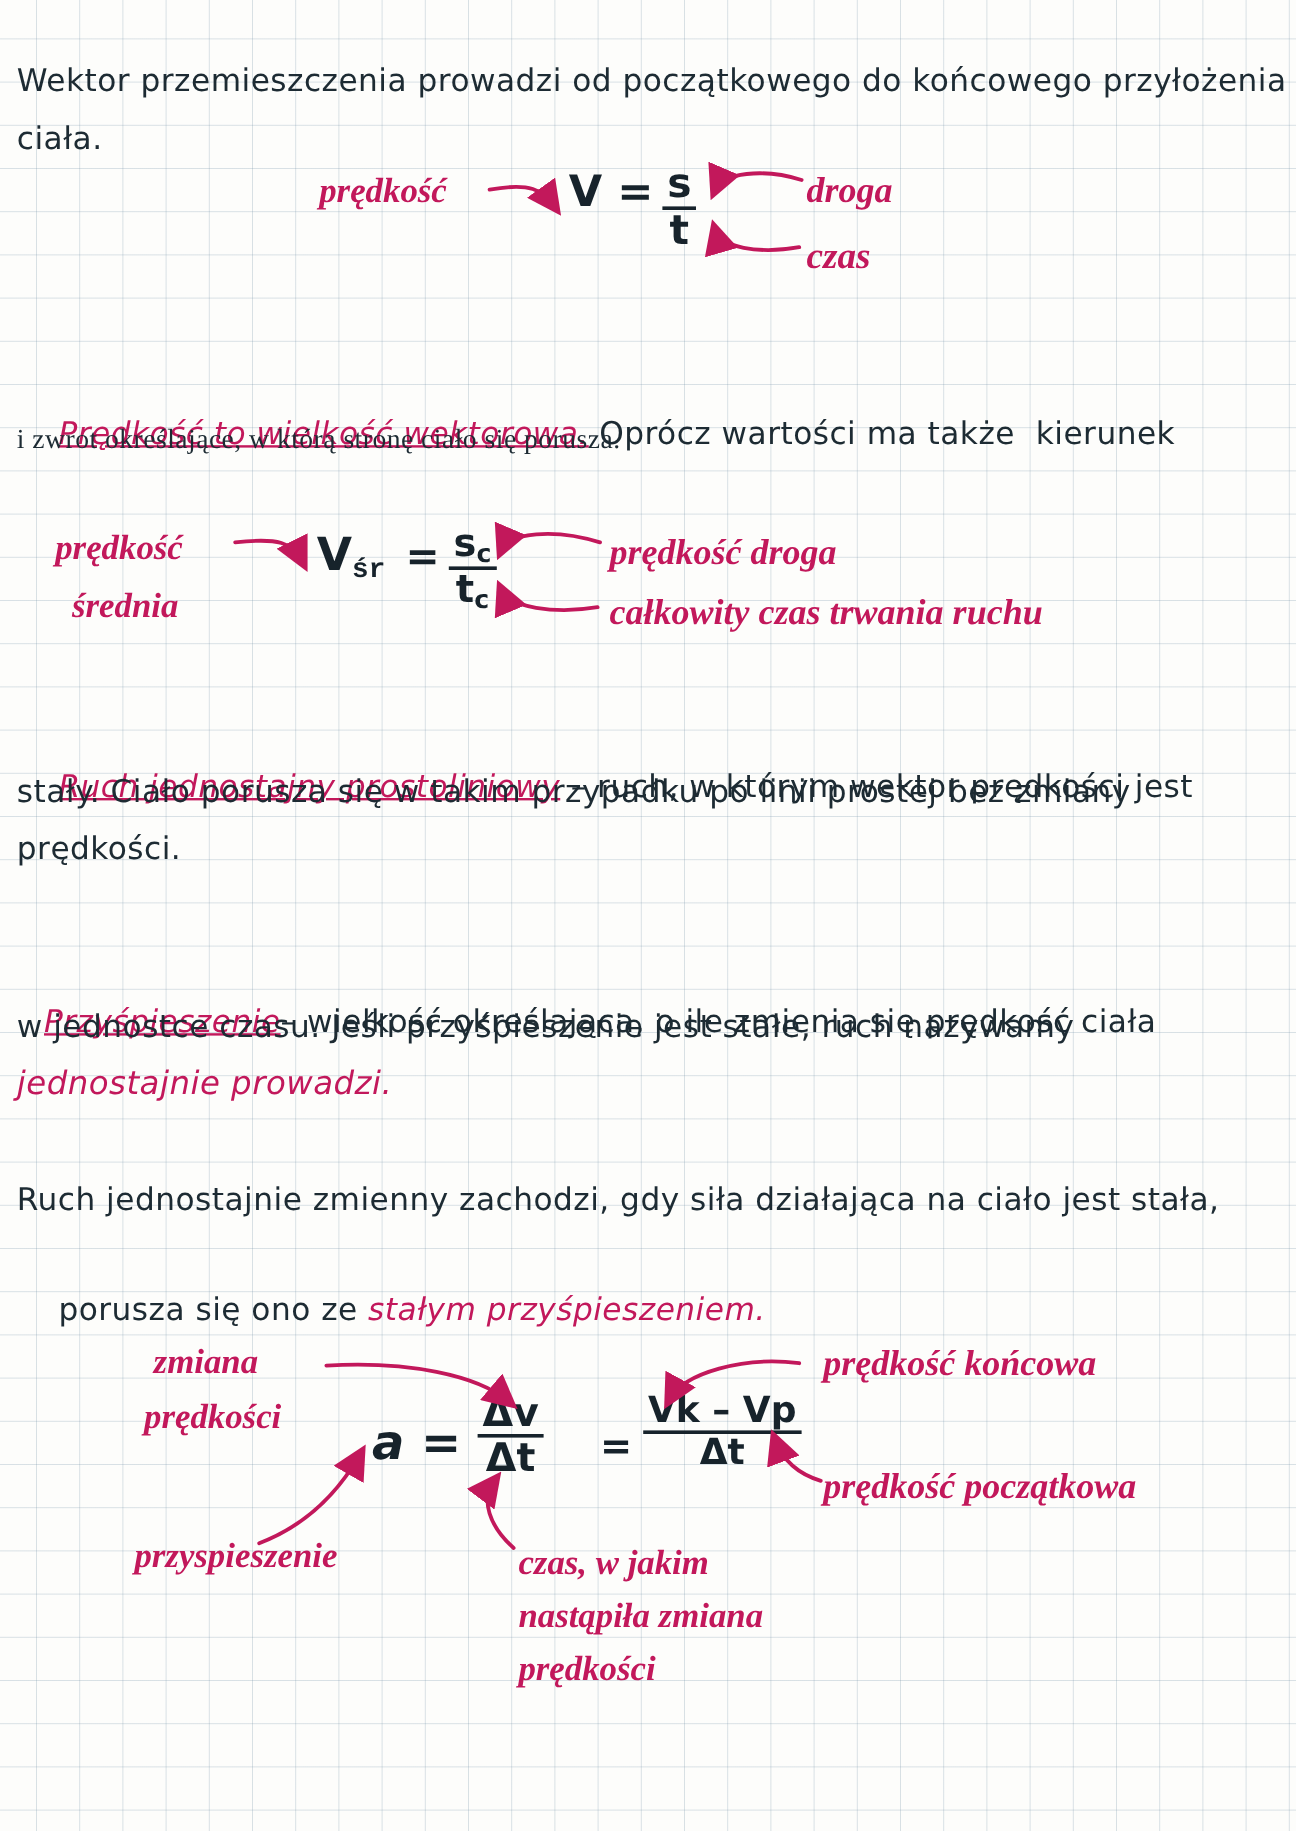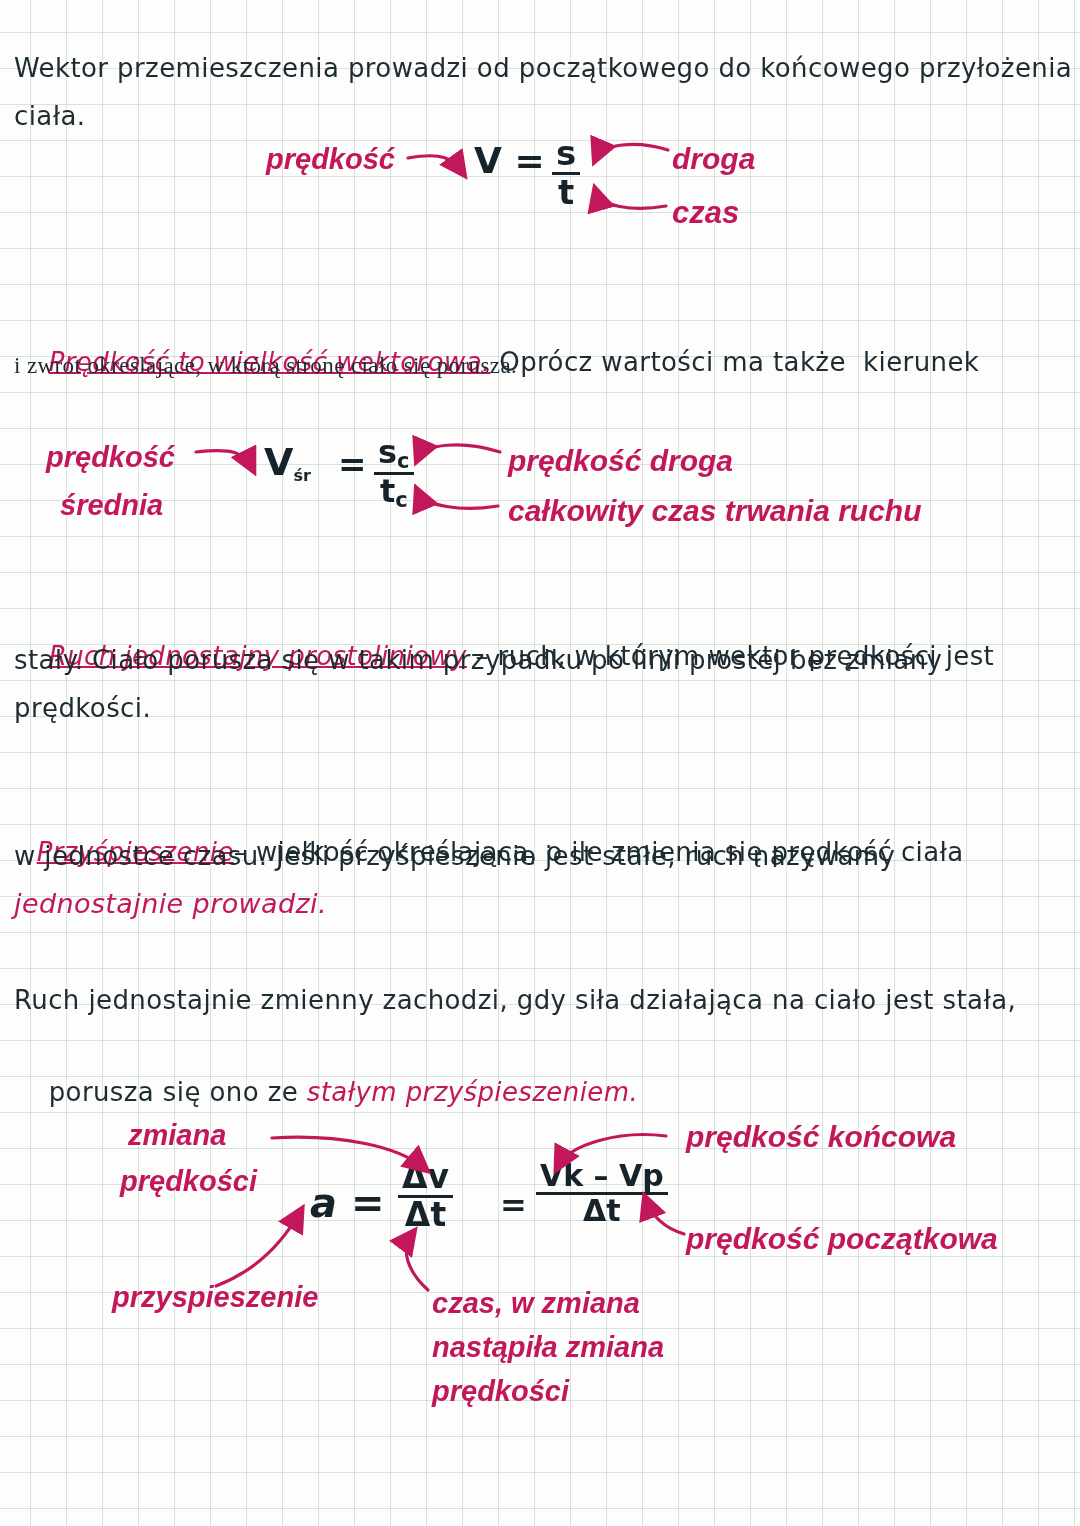--- a/index.html
+++ b/index.html
@@ -44,21 +44,21 @@
     display: inline-block;
     text-align: center;
     vertical-align: middle;
     line-height: 1.05;
   }
   .frac .num { display: block; padding: 0 4px; }
   .frac .den { display: block; border-top: 3px solid #17232b; padding: 0 4px; }
   .lbl {
     position: absolute;
     color: #c2185b;
-    font-family: Liberation Sans, sans-serif;
+    font-family: Liberation Serif, serif;
     font-style: italic;
     font-weight: bold;
     font-size: 27px;
     line-height: 34px;
     white-space: pre;
   }
   svg.arrows {
     position: absolute;
     left: 0; top: 0;
     width: 1080px;
@@ -93,21 +93,21 @@
 
   <div class="tx" style="left:14px; top:296px; font-size:26px;">
     <span class="pinkb underline-wav">Prędkość to wielkość wektorowa.</span><span> Oprócz wartości ma także  kierunek</span>
   </div>
   <div class="tx" style="left:14px; top:344px; font-size:23px;font-family:Liberation Serif, serif;">i zwrot określające, w którą stronę ciało się porusza.</div>
 
   <div class="lbl" style="left:46px; top:440px; font-size:29px;">prędkość</div>
   <div class="lbl" style="left:60px; top:488px; font-size:29px;">średnia</div>
 
   <div class="frm" style="left:264px; top:440px; font-size:38px;">
-    <span>V</span><span style="font-size:16px; vertical-align:-6px;">śr</span>
+    <span>V</span><span style="font-size:23px; vertical-align:-6px;font-family:Liberation Mono, monospace;">śr</span>
   </div>
   <div class="frm" style="left:338px; top:444px; font-size:34px;">=</div>
 
   <div class="frm frac" style="left:374px; top:436px; font-size:32px;">
     <span class="num"><span>s</span><span style="font-size:21px; vertical-align:-5px;">c</span></span>
     <span class="den"><span>t</span><span style="font-size:21px; vertical-align:-5px;">c</span></span>
   </div>
 
   <div class="lbl" style="left:508px; top:444px; font-size:30px;">prędkość droga</div>
   <div class="lbl" style="left:508px; top:494px; font-size:30px;">całkowity czas trwania ruchu</div>
@@ -143,21 +143,21 @@
 
   <div class="frm frac" style="left:536px; top:1160px; font-size:30px;">
     <span class="num">Vk – Vp</span>
     <span class="den">Δt</span>
   </div>
 
   <div class="lbl" style="left:686px; top:1120px; font-size:30px;">prędkość końcowa</div>
   <div class="lbl" style="left:686px; top:1222px; font-size:30px;">prędkość początkowa</div>
   <div class="lbl" style="left:112px; top:1280px; font-size:29px;">przyspieszenie</div>
 
-  <div class="lbl" style="left:432px; top:1286px; font-size:29px;">czas, w zmiana</div>
+  <div class="lbl" style="left:432px; top:1286px; font-size:29px;">czas, w jakim</div>
   <div class="lbl" style="left:432px; top:1330px; font-size:29px;">nastąpiła zmiana</div>
   <div class="lbl" style="left:432px; top:1374px; font-size:29px;">prędkości</div>
 
   <svg class="arrows" viewBox="0 0 1080 1526">
     <defs>
       <marker id="ah" markerWidth="9" markerHeight="9" refX="6" refY="4.5" orient="auto">
         <path d="M0,0 L9,4.5 L0,9 z" fill="#c2185b"></path>
       </marker>
     </defs>
     <g stroke="#c2185b" stroke-width="3.2" fill="none" stroke-linecap="round" marker-end="url(#ah)">

